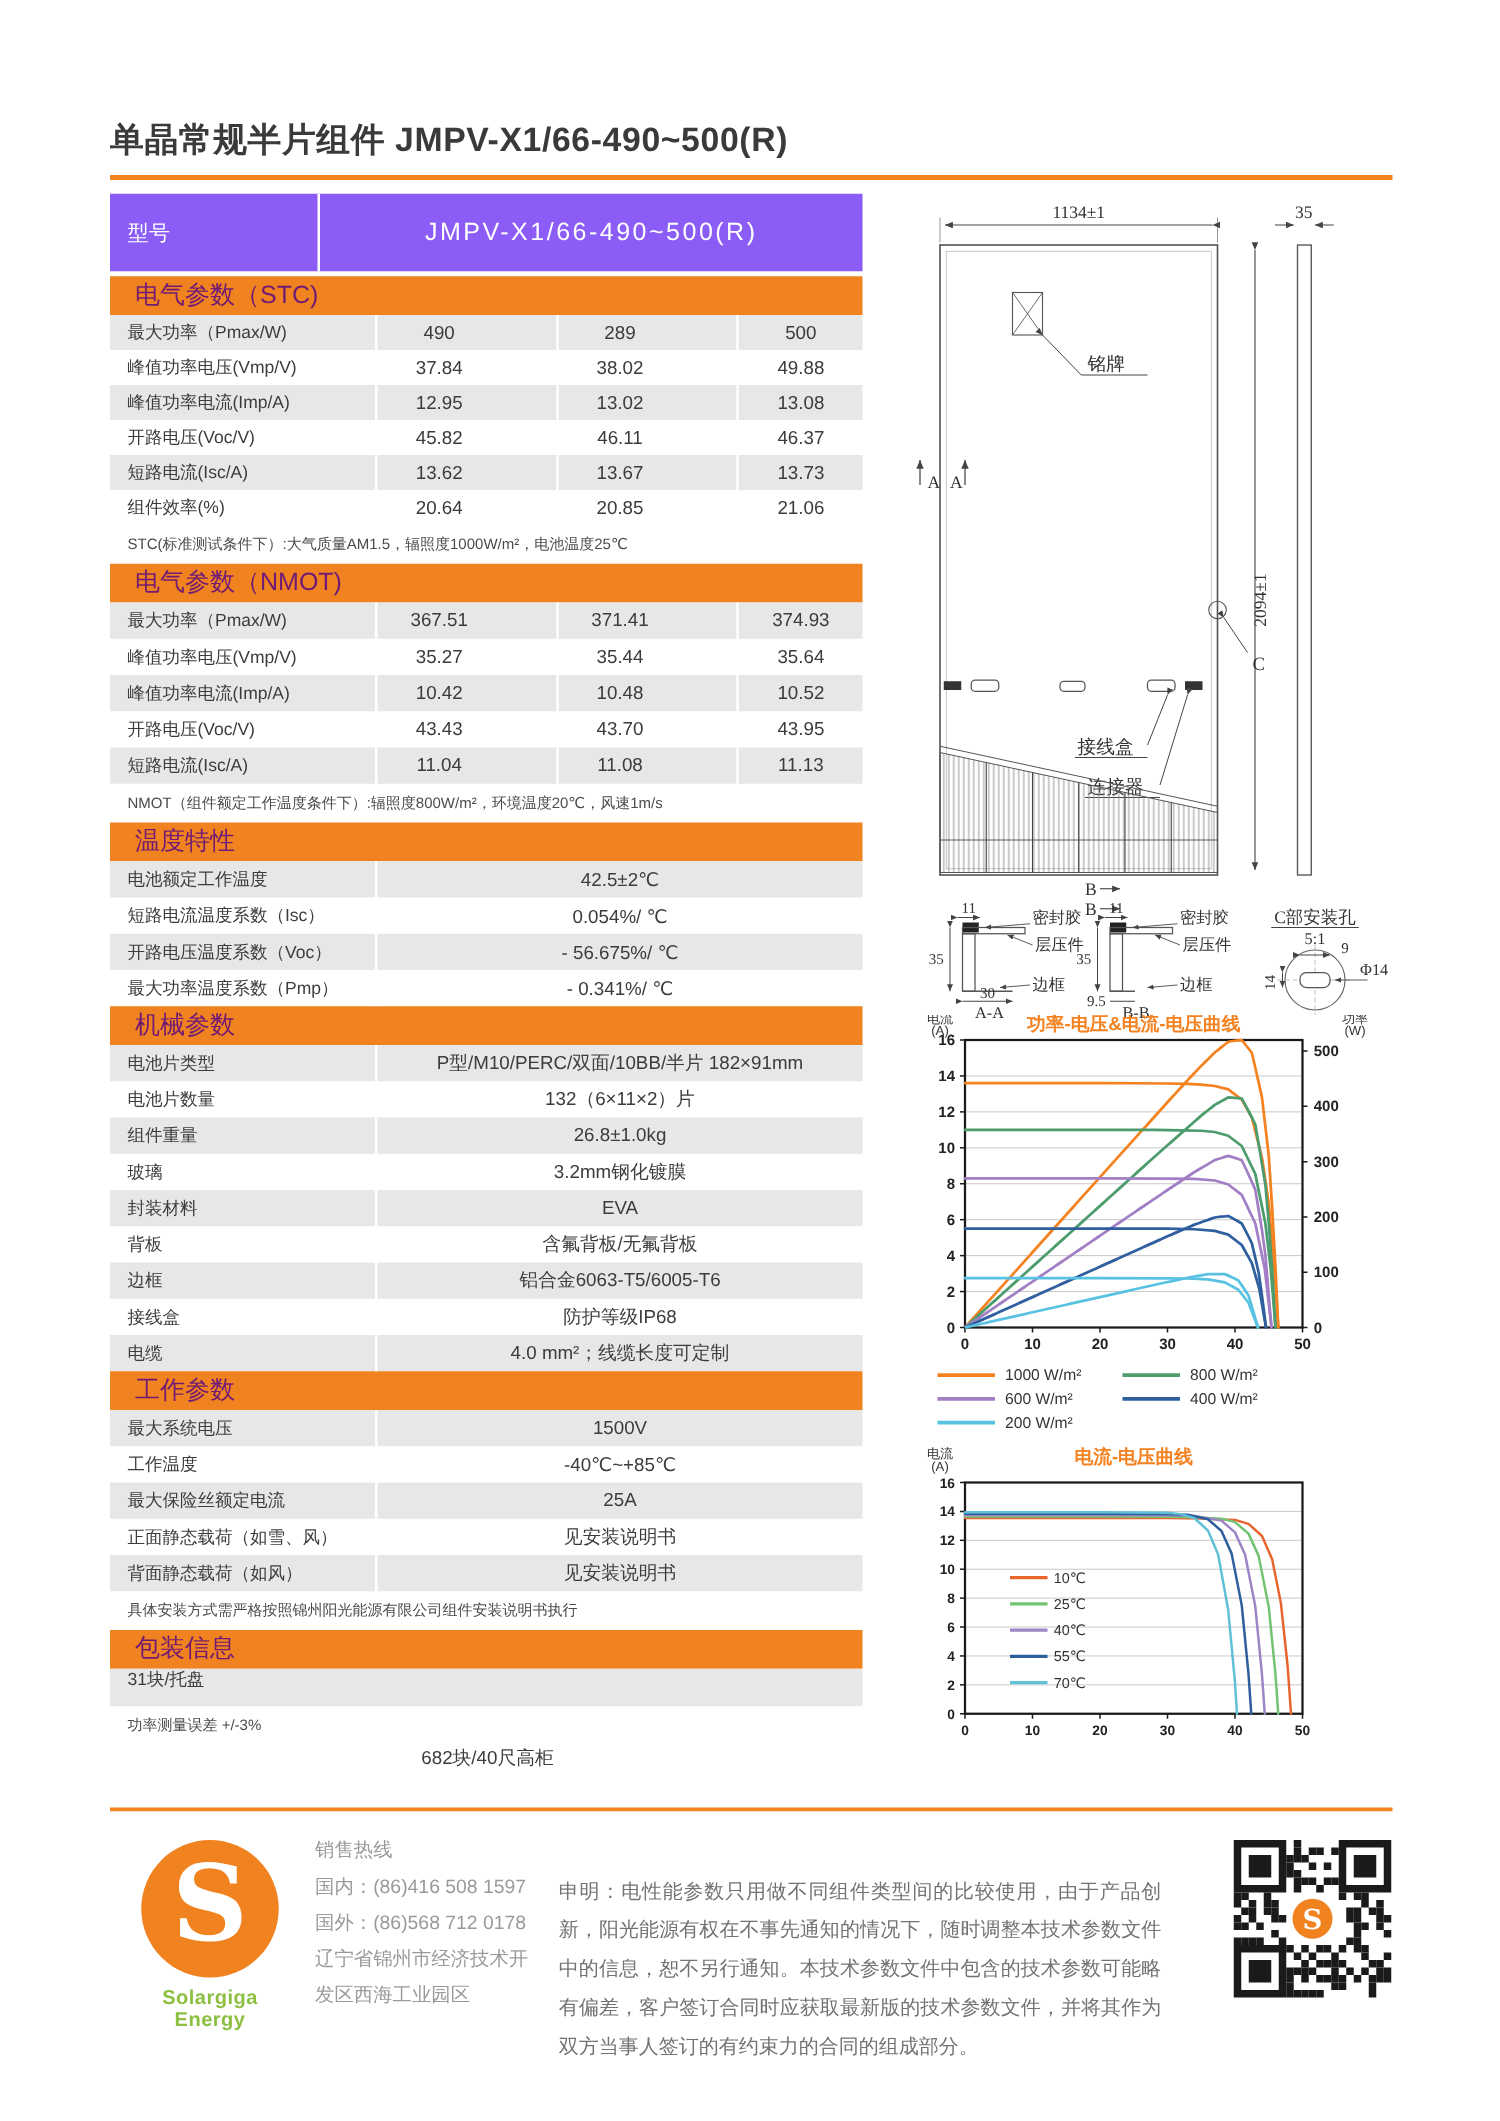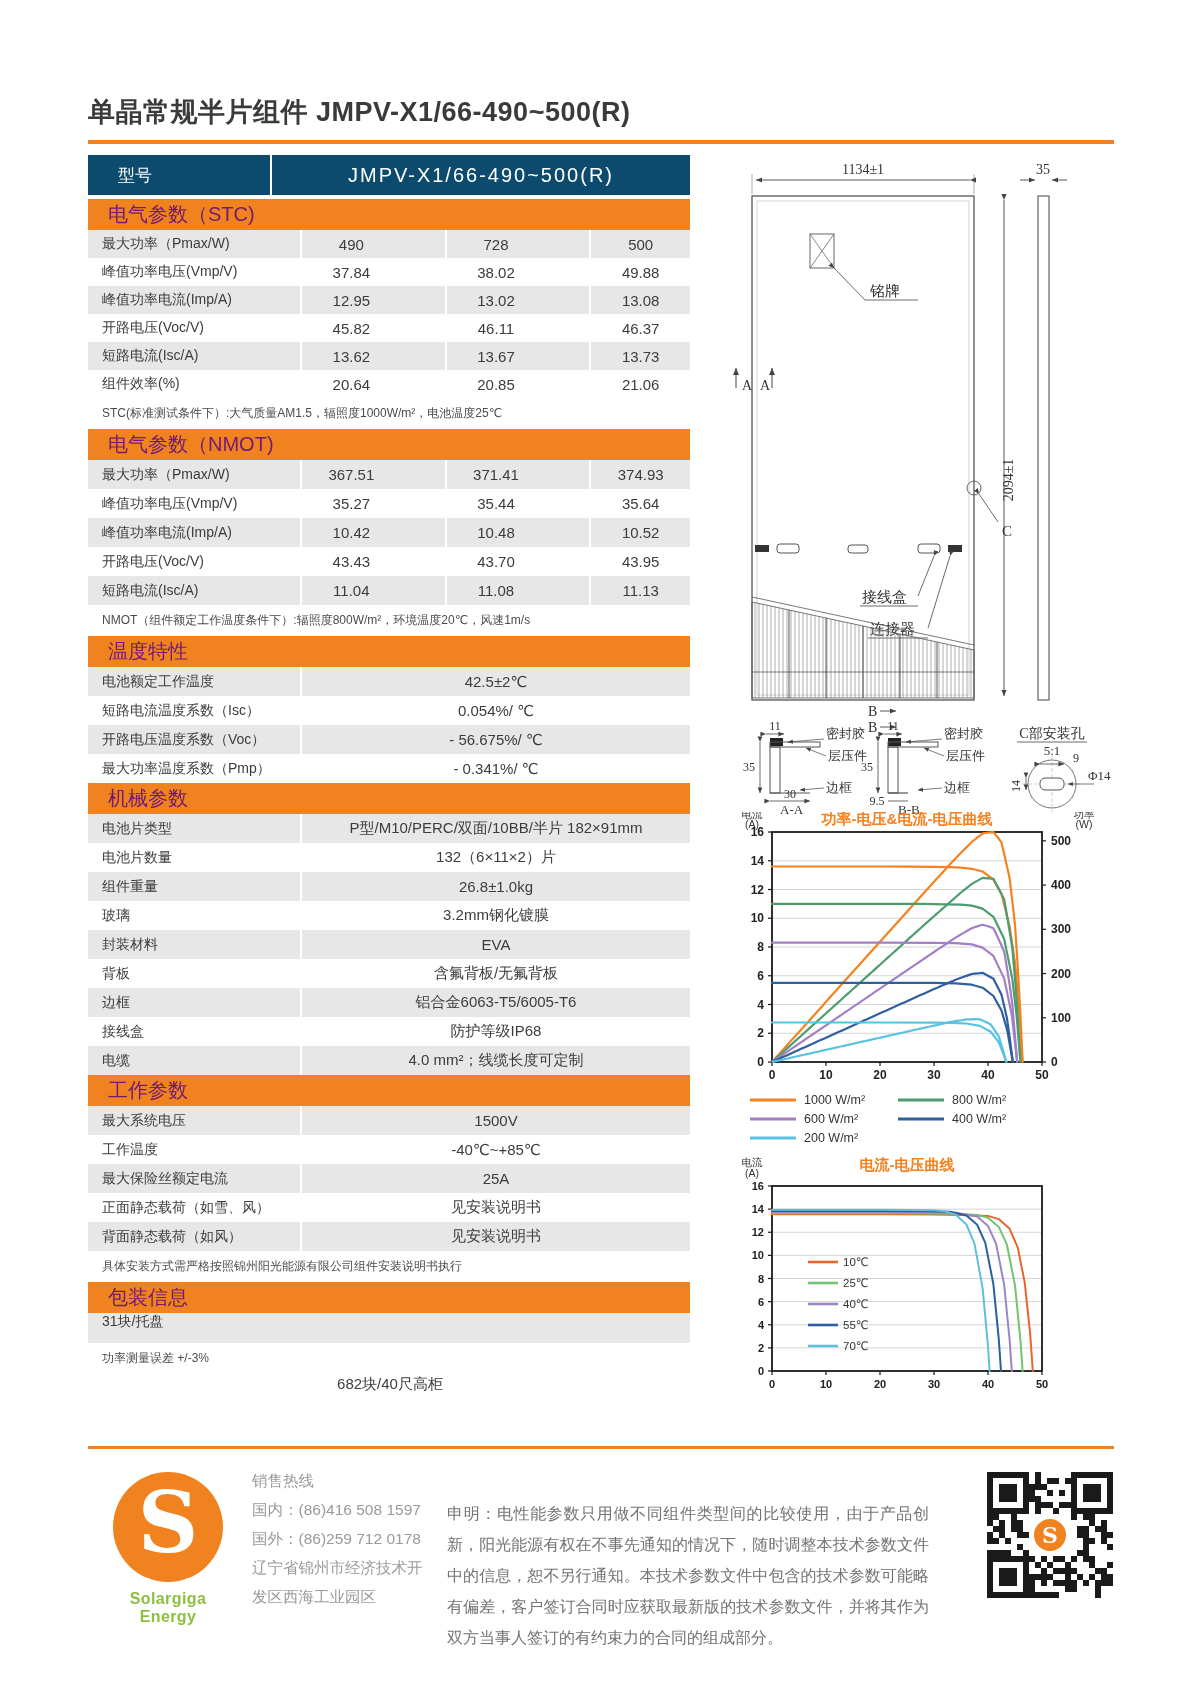--- a/index.html
+++ b/index.html
@@ -1,21 +1,21 @@
 <!DOCTYPE html>
 <html><head>
 <meta charset="utf-8">
 <style>
   html,body{margin:0;padding:0;background:#fff;}
   body{font-family:"Liberation Sans","DejaVu Sans",sans-serif;color:#3c3c3c;}
   .page{position:relative;width:1200px;height:1697px;background:#fff;overflow:hidden;}
   .doc-title{position:absolute;left:88px;top:94px;font-size:27px;font-weight:bold;color:#3a3a3a;letter-spacing:.5px;}
   .title-rule{position:absolute;left:88px;top:140px;width:1026px;height:4px;background:#F0821F;}
   .tables{position:absolute;left:88px;top:155px;width:602px;}
-  .model-row{display:flex;height:40px;background:#0c4a6e;color:#fff;margin-bottom:4px;padding-left:16px;}
+  .model-row{display:flex;height:62px;background:#8b5cf6;color:#fff;margin-bottom:4px;}
   .model-row .mlbl{width:168px;display:flex;align-items:center;padding-left:14px;font-size:17px;border-right:2px solid #fff;box-sizing:border-box;}
   .model-row .mval{flex:1;display:flex;align-items:center;justify-content:center;font-size:20px;letter-spacing:2px;}
   .band{height:31px;line-height:31px;background:#F0821F;color:#701a75;font-size:20px;padding-left:20px;box-sizing:border-box;}
   .trow{display:flex;align-items:stretch;font-size:15px;gap:44px;}
   .h28{height:28px;}.h29{height:29px;}.h30{height:30px;flex-direction:column;}
   .zebra .trow:nth-child(odd){background:#E7E7E8;}
   .trow .lbl{width:168px;padding-left:14px;display:flex;align-items:center;box-sizing:border-box;font-size:14px;white-space:nowrap;}
   .trow .cell{flex:1;display:flex;align-items:center;justify-content:center;border-left:2px solid #fff;text-align:center;}
   .note{height:31px;display:flex;align-items:center;padding-left:14px;font-size:12px;color:#4b4b4b;}
   .drawing{position:absolute;left:722px;top:150px;width:398px;height:668px;}
@@ -44,21 +44,21 @@
     <div class="model-row">
       <div class="mlbl">型号</div>
       <div class="mval">JMPV-X1/66-490~500(R)</div>
     </div>
 
     <div class="band">电气参数（STC)</div>
     <div class="zebra">
       <div class="trow h28">
           <div class="lbl">最大功率（Pmax/W)</div>
           <div class="cell">490</div>
-          <div class="cell">728</div>
+          <div class="cell">289</div>
           <div class="cell">500</div>
         </div>
       <div class="trow h28">
           <div class="lbl">峰值功率电压(Vmp/V)</div>
           <div class="cell">37.84</div>
           <div class="cell">38.02</div>
           <div class="cell">49.88</div>
         </div>
       <div class="trow h28">
           <div class="lbl">峰值功率电流(Imp/A)</div>
@@ -479,21 +479,21 @@
   <div class="logo">
     <div class="logo-circle">
       <span class="logo-s">S</span>
     </div>
     <div class="logo-word">Solargiga Energy</div>
   </div>
 
   <div class="contact">
     <div>销售热线</div>
     <div>国内：(86)416 508 1597</div>
-    <div>国外：(86)259 712 0178</div>
+    <div>国外：(86)568 712 0178</div>
     <div>辽宁省锦州市经济技术开</div>
     <div>发区西海工业园区</div>
   </div>
 
   <div class="disclaimer">申明：电性能参数只用做不同组件类型间的比较使用，由于产品创新，阳光能源有权在不事先通知的情况下，随时调整本技术参数文件中的信息，恕不另行通知。本技术参数文件中包含的技术参数可能略有偏差，客户签订合同时应获取最新版的技术参数文件，并将其作为双方当事人签订的有约束力的合同的组成部分。</div>
 
   <div class="qr" id="qr"><svg width="150" height="150" viewBox="0 0 150 150">
         <rect width="150" height="150" fill="#fff"></rect>
         <rect x="60" y="12" width="6" height="6" fill="#1a1a1a"></rect>
         <rect x="60" y="18" width="6" height="6" fill="#1a1a1a"></rect>

